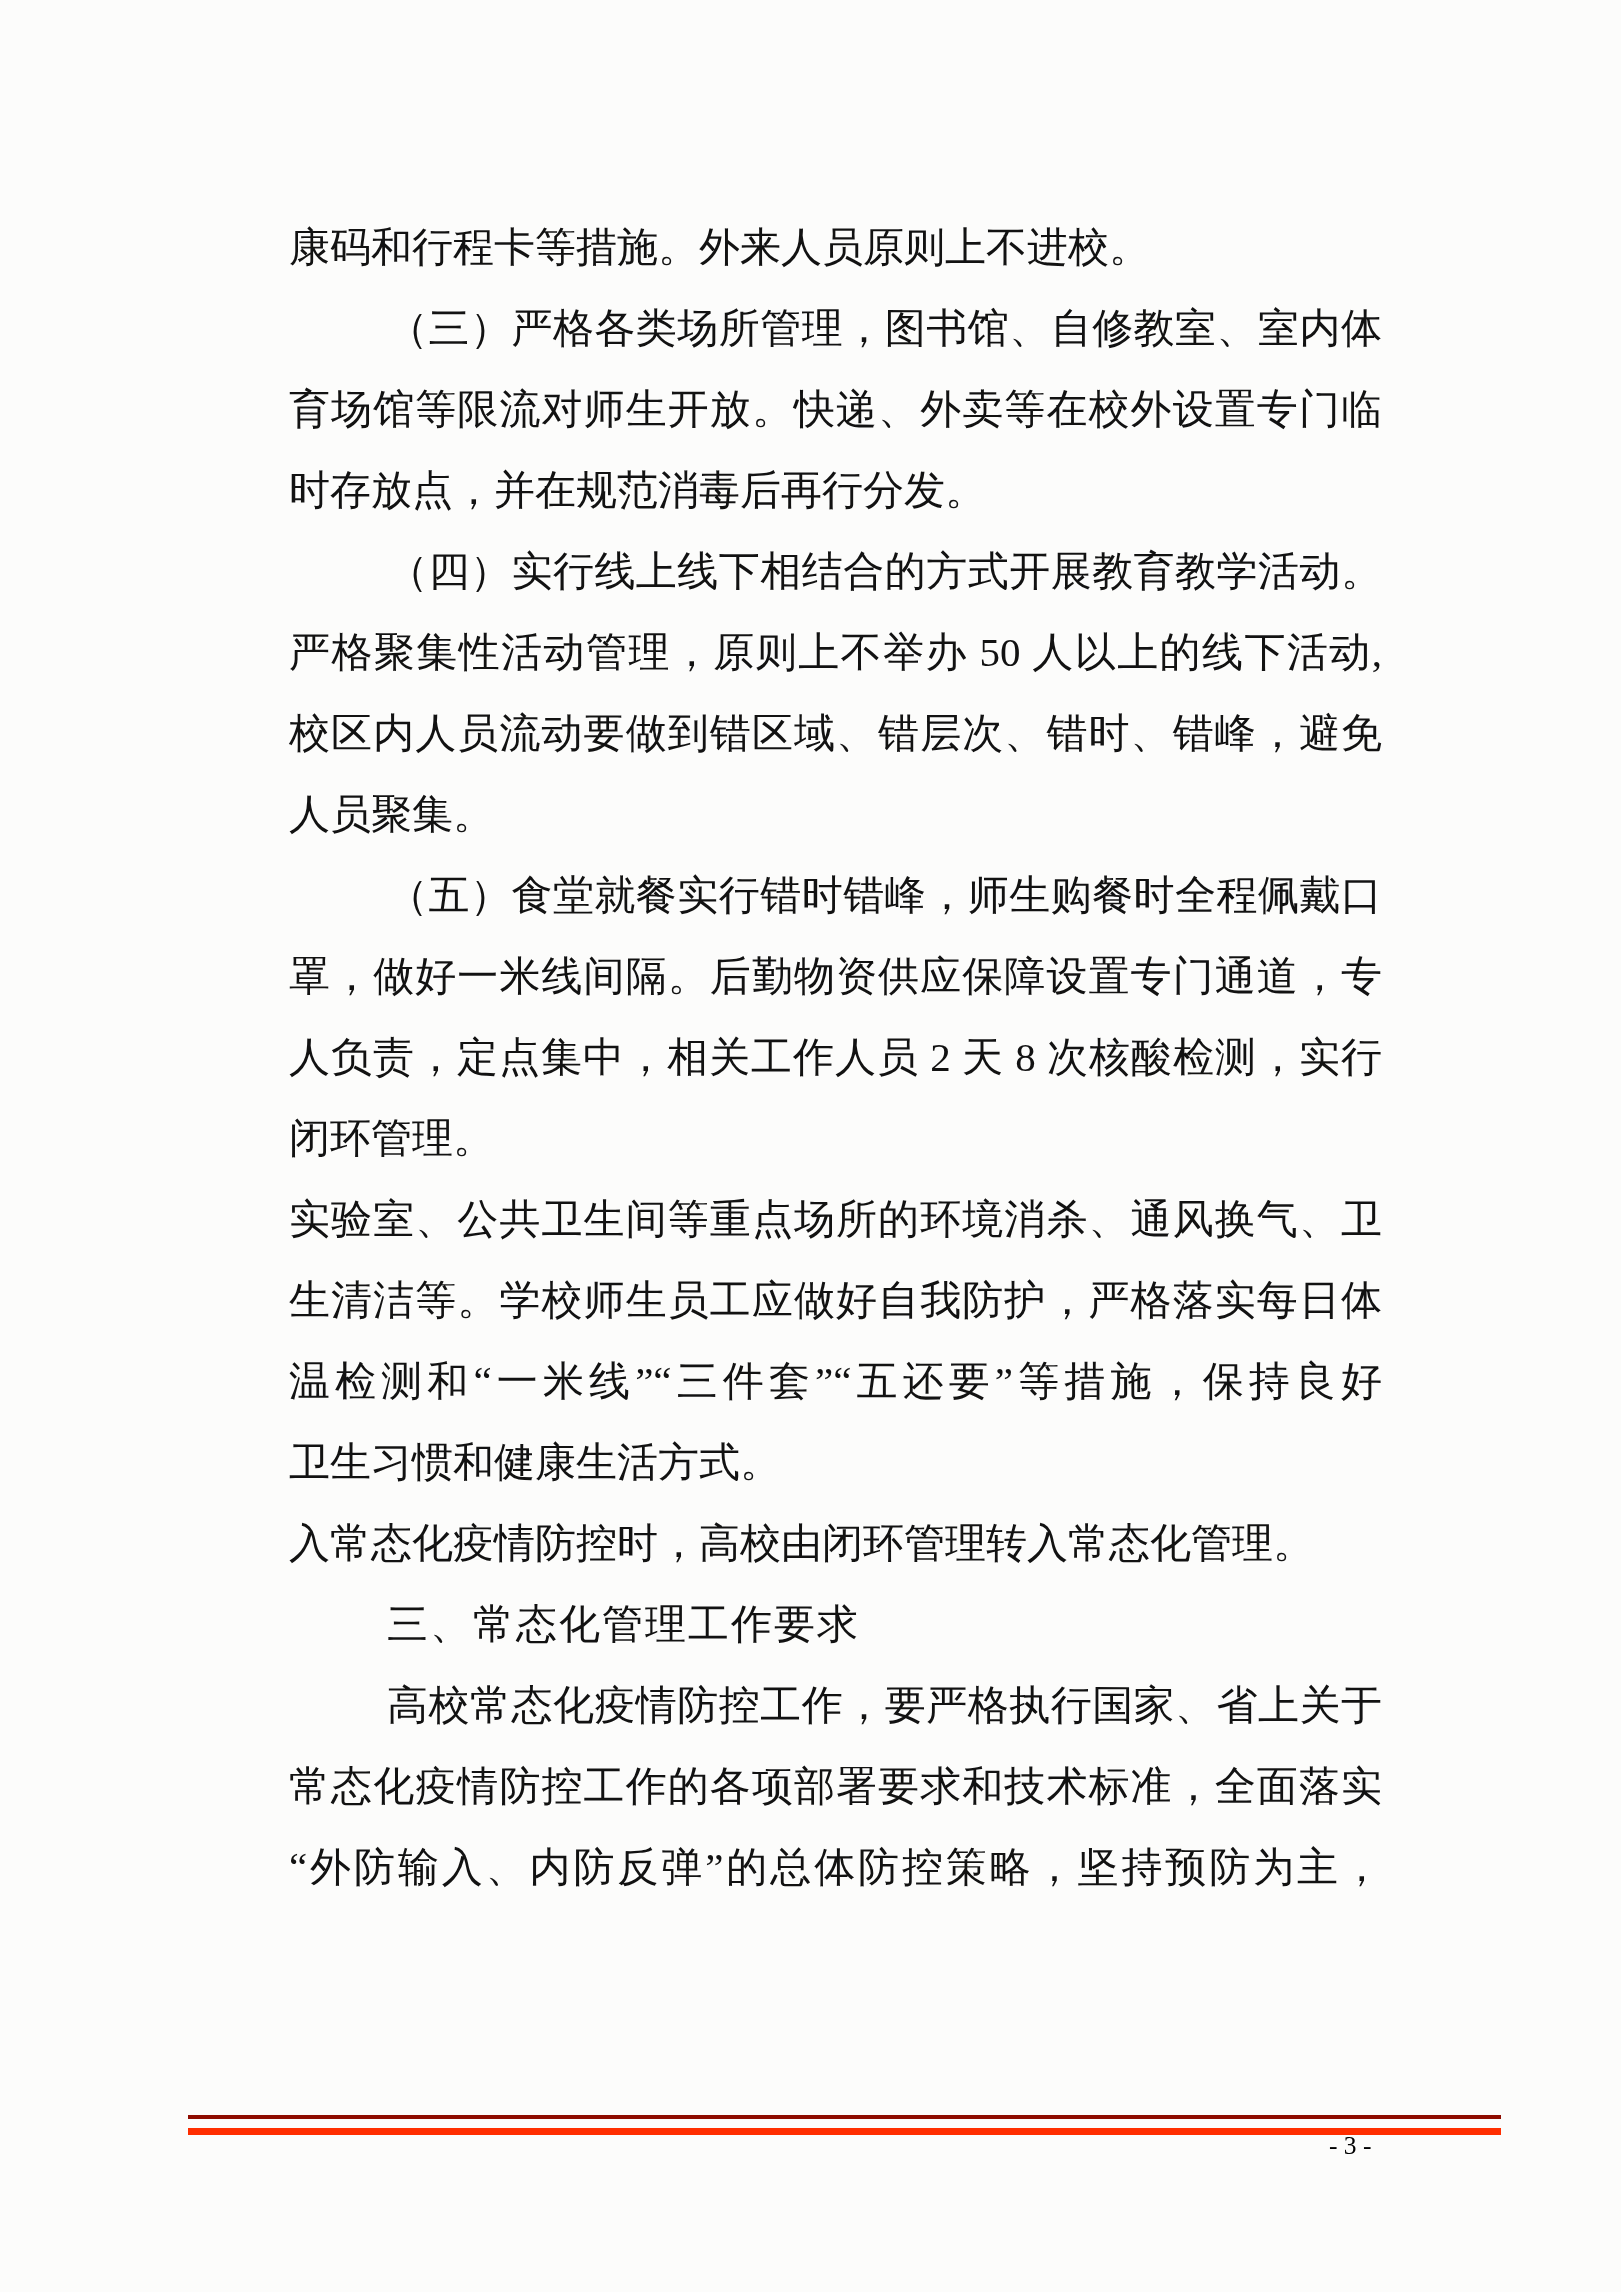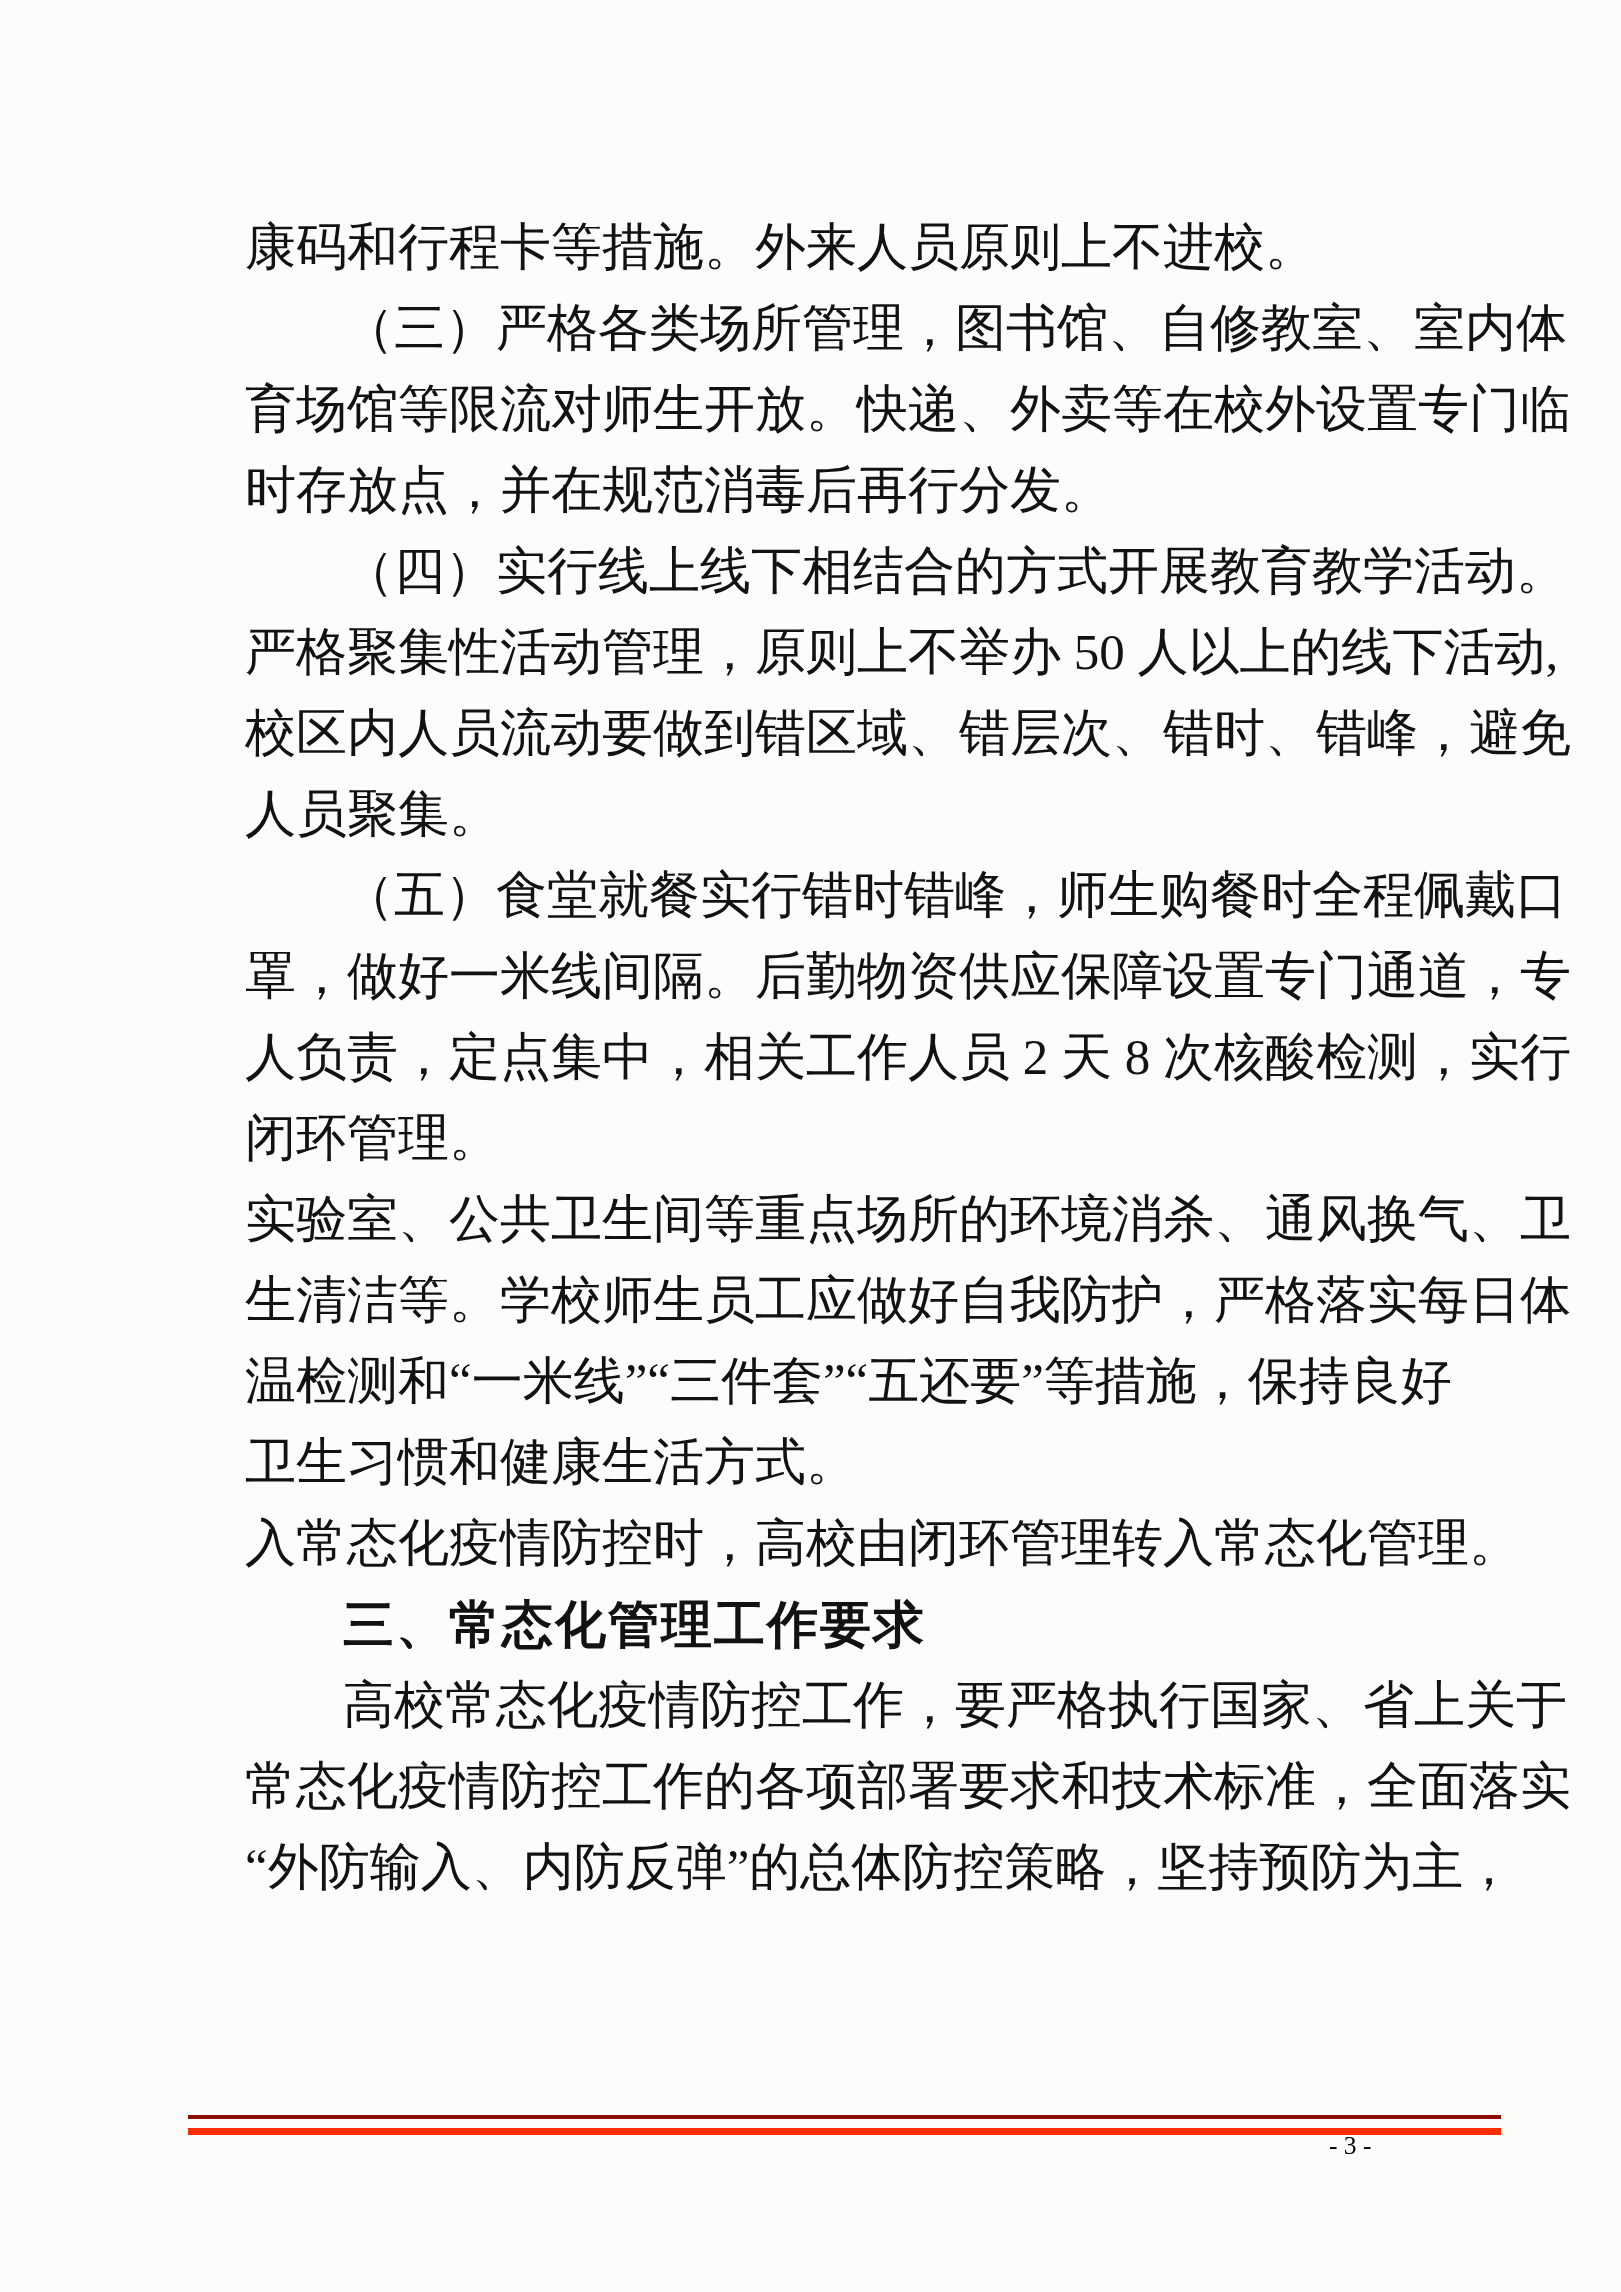--- a/index.html
+++ b/index.html
@@ -17,36 +17,37 @@
     color: #121212;
     font-family: "Liberation Serif", "DejaVu Serif", serif;
   }
   .text-block {
     position: absolute;
     left: 245px;
     top: 207px;
     width: 1137px;
   }
   .line {
-    font-size: 51px;
+    font-size: 41px;
     line-height: 81px;
     height: 81px;
     white-space: nowrap;
     text-align: left;
+    margin-left: 44px;
   }
   .line.justify {
     text-align: justify;
     text-align-last: justify;
     text-justify: inter-character;
   }
   .line.indent {
     padding-left: 98px;
   }
   .line.bold {
-    font-weight: bold;
+    font-weight: normal;
     font-family: "Liberation Sans", "DejaVu Sans", sans-serif;
     letter-spacing: 2px;
   }
   .rule {
     position: absolute;
     left: 188px;
     width: 1313px;
   }
   .rule-thin {
     top: 2115px;

